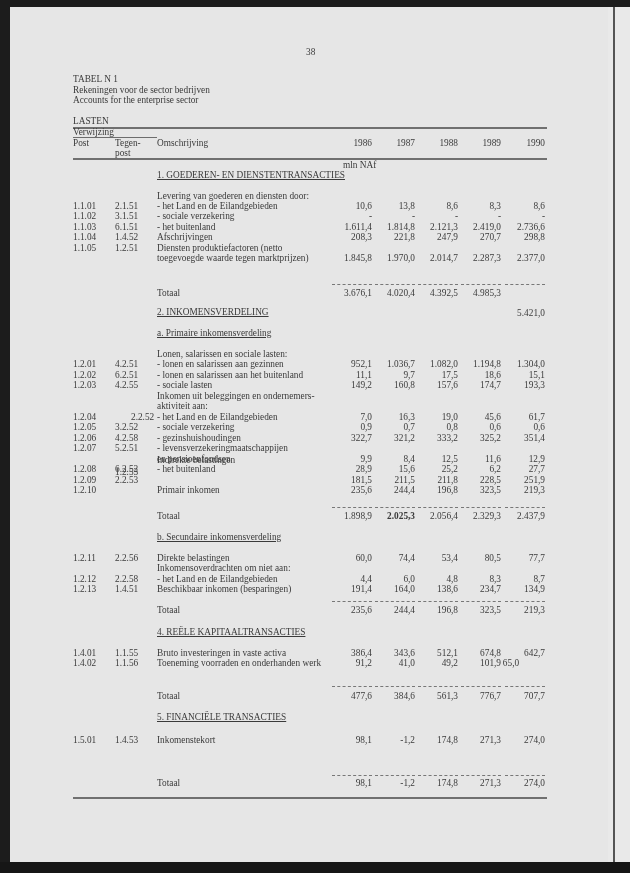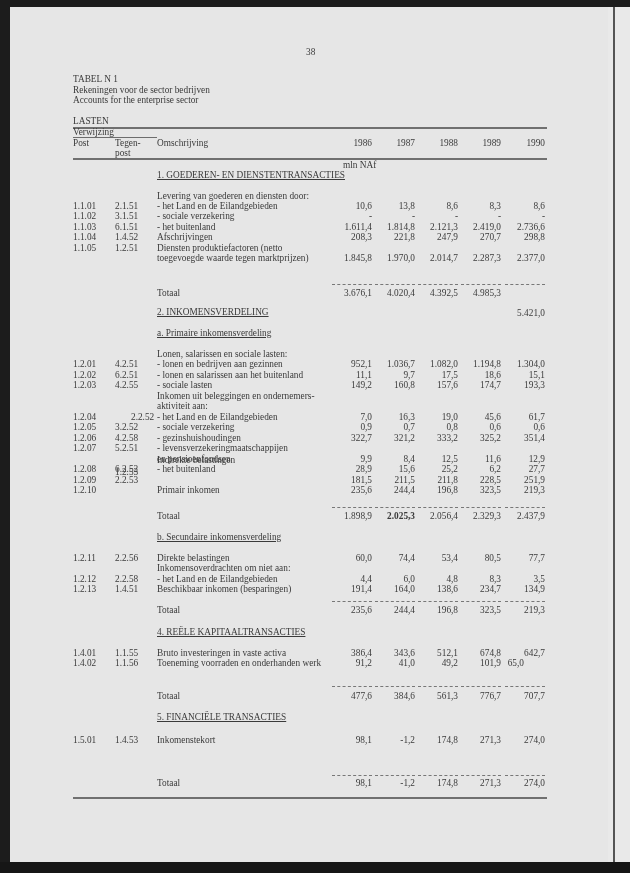--- a/index.html
+++ b/index.html
@@ -119,21 +119,21 @@
     <div class="t num" style="left: 312px; top: 288px;">3.676,1</div>
     <div class="t num" style="left: 355px; top: 288px;">4.020,4</div>
     <div class="t num" style="left: 398px; top: 288px;">4.392,5</div>
     <div class="t num" style="left: 441px; top: 288px;">4.985,3</div>
     <div class="t num" style="left: 485px; top: 288px; margin-top: 20px;">5.421,0</div>
     <div class="t u" style="left: 157px; top: 307px;">2. INKOMENSVERDELING</div>
     <div class="t u" style="left: 157px; top: 328px;">a. Primaire inkomensverdeling</div>
     <div class="t" style="left: 157px; top: 349px;">Lonen, salarissen en sociale lasten:</div>
     <div class="t" style="left: 73px; top: 359px;">1.2.01</div>
     <div class="t" style="left: 115px; top: 359px;">4.2.51</div>
-    <div class="t" style="left: 157px; top: 359px;"> - lonen en bedrijven aan gezinnen</div>
+    <div class="t" style="left: 157px; top: 359px;"> - lonen en salarissen aan gezinnen</div>
     <div class="t num" style="left: 312px; top: 359px;">952,1</div>
     <div class="t num" style="left: 355px; top: 359px;">1.036,7</div>
     <div class="t num" style="left: 398px; top: 359px;">1.082,0</div>
     <div class="t num" style="left: 441px; top: 359px;">1.194,8</div>
     <div class="t num" style="left: 485px; top: 359px;">1.304,0</div>
     <div class="t" style="left: 73px; top: 370px;">1.2.02</div>
     <div class="t" style="left: 115px; top: 370px;">6.2.51</div>
     <div class="t" style="left: 157px; top: 370px;"> - lonen en salarissen aan het buitenland</div>
     <div class="t num" style="left: 312px; top: 370px;">11,1</div>
     <div class="t num" style="left: 355px; top: 370px;">9,7</div>
@@ -228,21 +228,21 @@
     <div class="t num" style="left: 441px; top: 553px;">80,5</div>
     <div class="t num" style="left: 485px; top: 553px;">77,7</div>
     <div class="t" style="left: 157px; top: 563px;">Inkomensoverdrachten om niet aan:</div>
     <div class="t" style="left: 73px; top: 574px;">1.2.12</div>
     <div class="t" style="left: 115px; top: 574px;">2.2.58</div>
     <div class="t" style="left: 157px; top: 574px;"> - het Land en de Eilandgebieden</div>
     <div class="t num" style="left: 312px; top: 574px;">4,4</div>
     <div class="t num" style="left: 355px; top: 574px;">6,0</div>
     <div class="t num" style="left: 398px; top: 574px;">4,8</div>
     <div class="t num" style="left: 441px; top: 574px;">8,3</div>
-    <div class="t num" style="left: 485px; top: 574px;">3,5</div>
+    <div class="t num" style="left: 485px; top: 574px;">8,7</div>
     <div class="t" style="left: 73px; top: 584px;">1.2.13</div>
     <div class="t" style="left: 115px; top: 584px;">1.4.51</div>
     <div class="t" style="left: 157px; top: 584px;">Beschikbaar inkomen (besparingen)</div>
     <div class="t num" style="left: 312px; top: 584px;">191,4</div>
     <div class="t num" style="left: 355px; top: 584px;">164,0</div>
     <div class="t num" style="left: 398px; top: 584px;">138,6</div>
     <div class="t num" style="left: 441px; top: 584px;">234,7</div>
     <div class="t num" style="left: 485px; top: 584px;">134,9</div>
     <div class="dash" style="left: 332px; top: 601px;"></div>
     <div class="dash" style="left: 375px; top: 601px;"></div>
@@ -264,21 +264,21 @@
     <div class="t num" style="left: 398px; top: 648px;">512,1</div>
     <div class="t num" style="left: 441px; top: 648px;">674,8</div>
     <div class="t num" style="left: 485px; top: 648px;">642,7</div>
     <div class="t" style="left: 73px; top: 658px;">1.4.02</div>
     <div class="t" style="left: 115px; top: 658px;">1.1.56</div>
     <div class="t" style="left: 157px; top: 658px;">Toeneming voorraden en onderhanden werk</div>
     <div class="t num" style="left: 312px; top: 658px;">91,2</div>
     <div class="t num" style="left: 355px; top: 658px;">41,0</div>
     <div class="t num" style="left: 398px; top: 658px;">49,2</div>
     <div class="t num" style="left: 441px; top: 658px;">101,9</div>
-    <div class="t num" style="left: 464px; top: 658px;">65,0</div>
+    <div class="t num" style="left: 481px; top: 658px; text-align: center;">65,0</div>
     <div class="dash" style="left: 332px; top: 686px;"></div>
     <div class="dash" style="left: 375px; top: 686px;"></div>
     <div class="dash" style="left: 418px; top: 686px;"></div>
     <div class="dash" style="left: 461px; top: 686px;"></div>
     <div class="dash" style="left: 505px; top: 686px;"></div>
     <div class="t" style="left: 157px; top: 691px;">Totaal</div>
     <div class="t num" style="left: 312px; top: 691px;">477,6</div>
     <div class="t num" style="left: 355px; top: 691px;">384,6</div>
     <div class="t num" style="left: 398px; top: 691px;">561,3</div>
     <div class="t num" style="left: 441px; top: 691px;">776,7</div>

